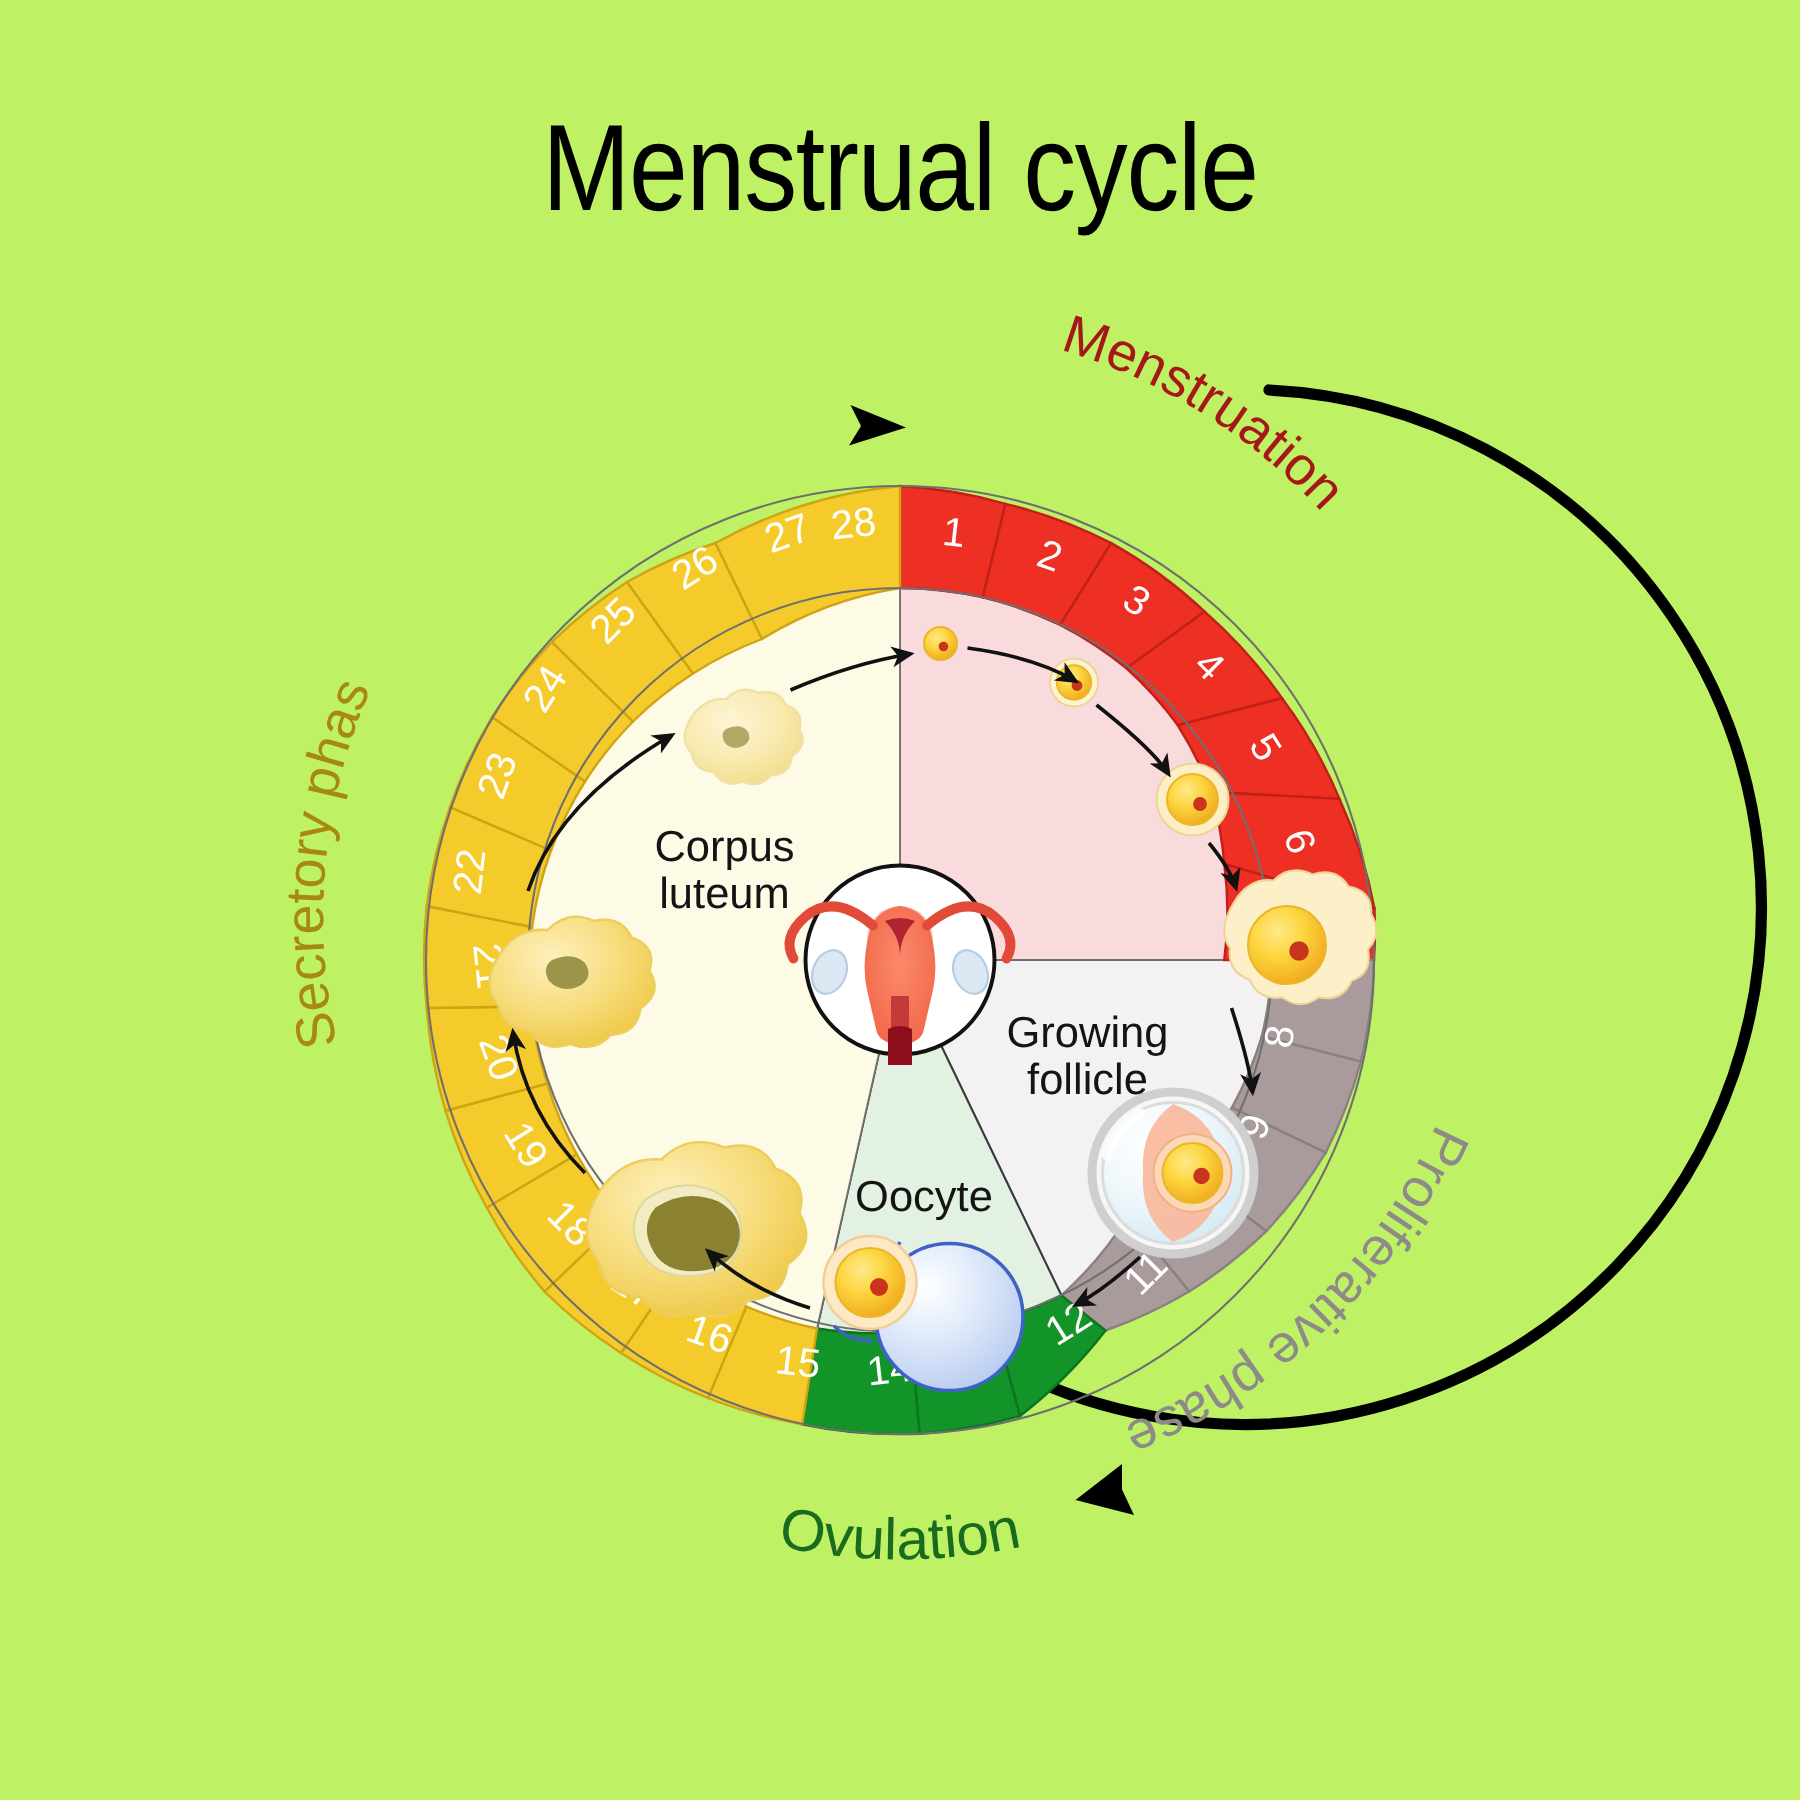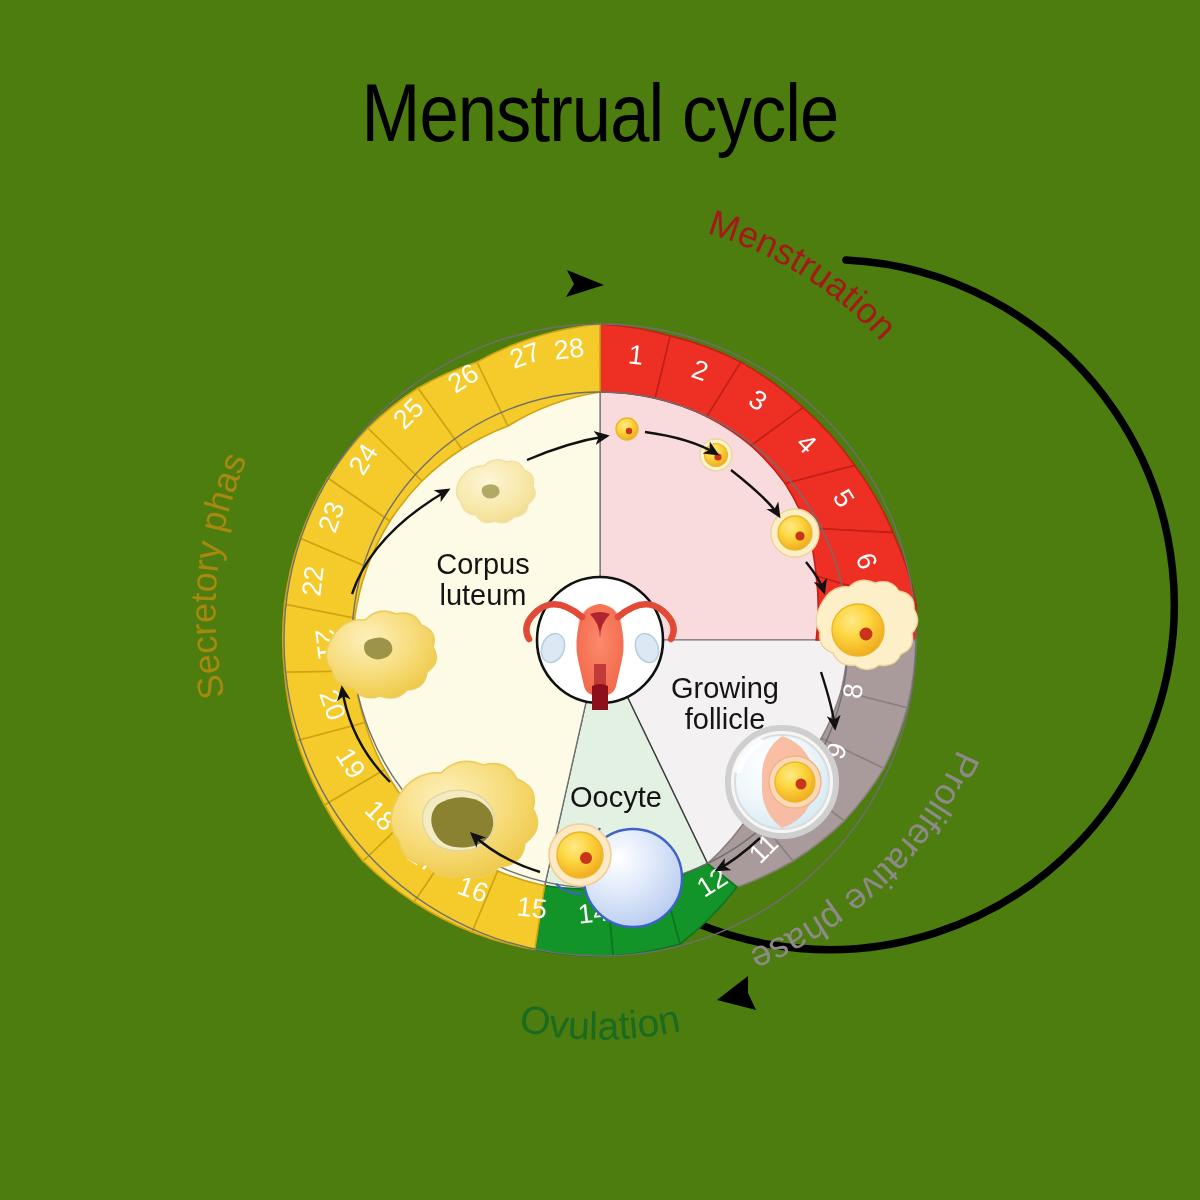--- a/index.html
+++ b/index.html
@@ -1,17 +1,17 @@
 <!DOCTYPE html>
 <html><head>
 <meta charset="utf-8">
 <style>
   html,body{margin:0;padding:0;background:#ffffff;}
   body{width:1200px;height:1200px;overflow:hidden;font-family:"Liberation Sans",sans-serif;}
-  #stage{position:relative;width:1200px;height:1200px;background:#4d7c0f;}
+  #stage{position:relative;width:1200px;height:1200px;background:#bef264;}
   #title{
     position:absolute;left:0;top:72px;width:1200px;text-align:center;
     font-family:"Liberation Sans",sans-serif;
     font-size:82px;line-height:1;color:#000;font-weight:400;
     letter-spacing:-1px;
     transform:scaleX(0.86);transform-origin:50% 50%;
   }
   svg#diagram{position:absolute;left:0;top:0;width:1200px;height:1200px;display:block;}
   .daynum{font-family:"Liberation Sans",sans-serif;font-size:27px;fill:#ffffff;}
   .innerlabel{font-family:"Liberation Sans",sans-serif;font-size:29px;fill:#141414;}

